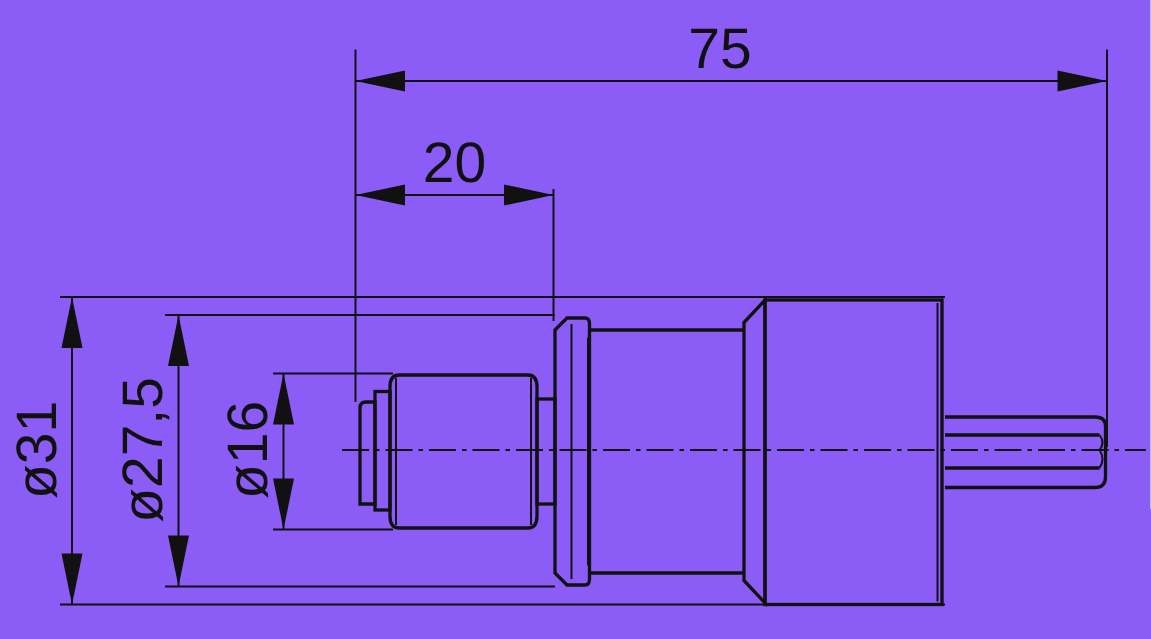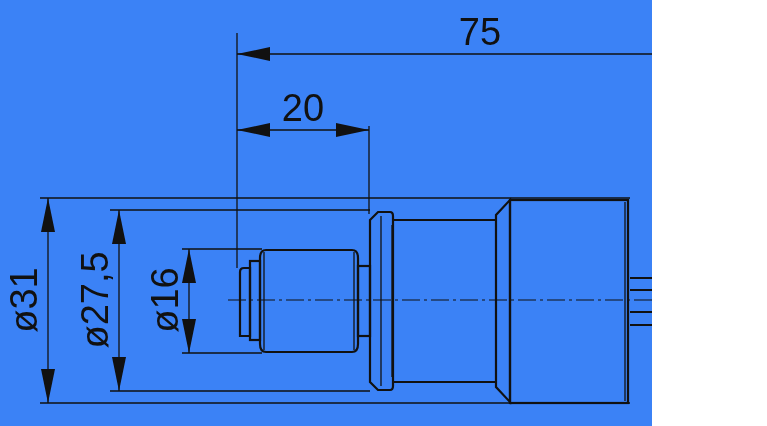--- a/index.html
+++ b/index.html
@@ -1,16 +1,16 @@
 <!DOCTYPE html>
 <html><head>
 <meta charset="utf-8">
 <style>
   html, body { margin: 0; padding: 0; background: #ffffff; }
-  #canvas { width: 652px; height: 426px; position: relative; overflow: hidden; background: #3b82f6; }
+  #canvas { width: 767px; height: 426px; position: relative; overflow: hidden; background: #8b5cf6; }
   svg { display: block; }
   .dim-text { font-family: "Liberation Sans", "DejaVu Sans", sans-serif; font-size: 38px; fill: #111111; }
   .ln { stroke: #111111; fill: none; }
   .thin { stroke-width: 1.3; }
   .thick { stroke-width: 2.2; }
   .center { stroke: #111111; stroke-width: 1.2; stroke-dasharray: 18 4 3 4; fill: none; }
   .arrow { fill: #111111; stroke: none; }
 </style>
 </head>
 <body>

